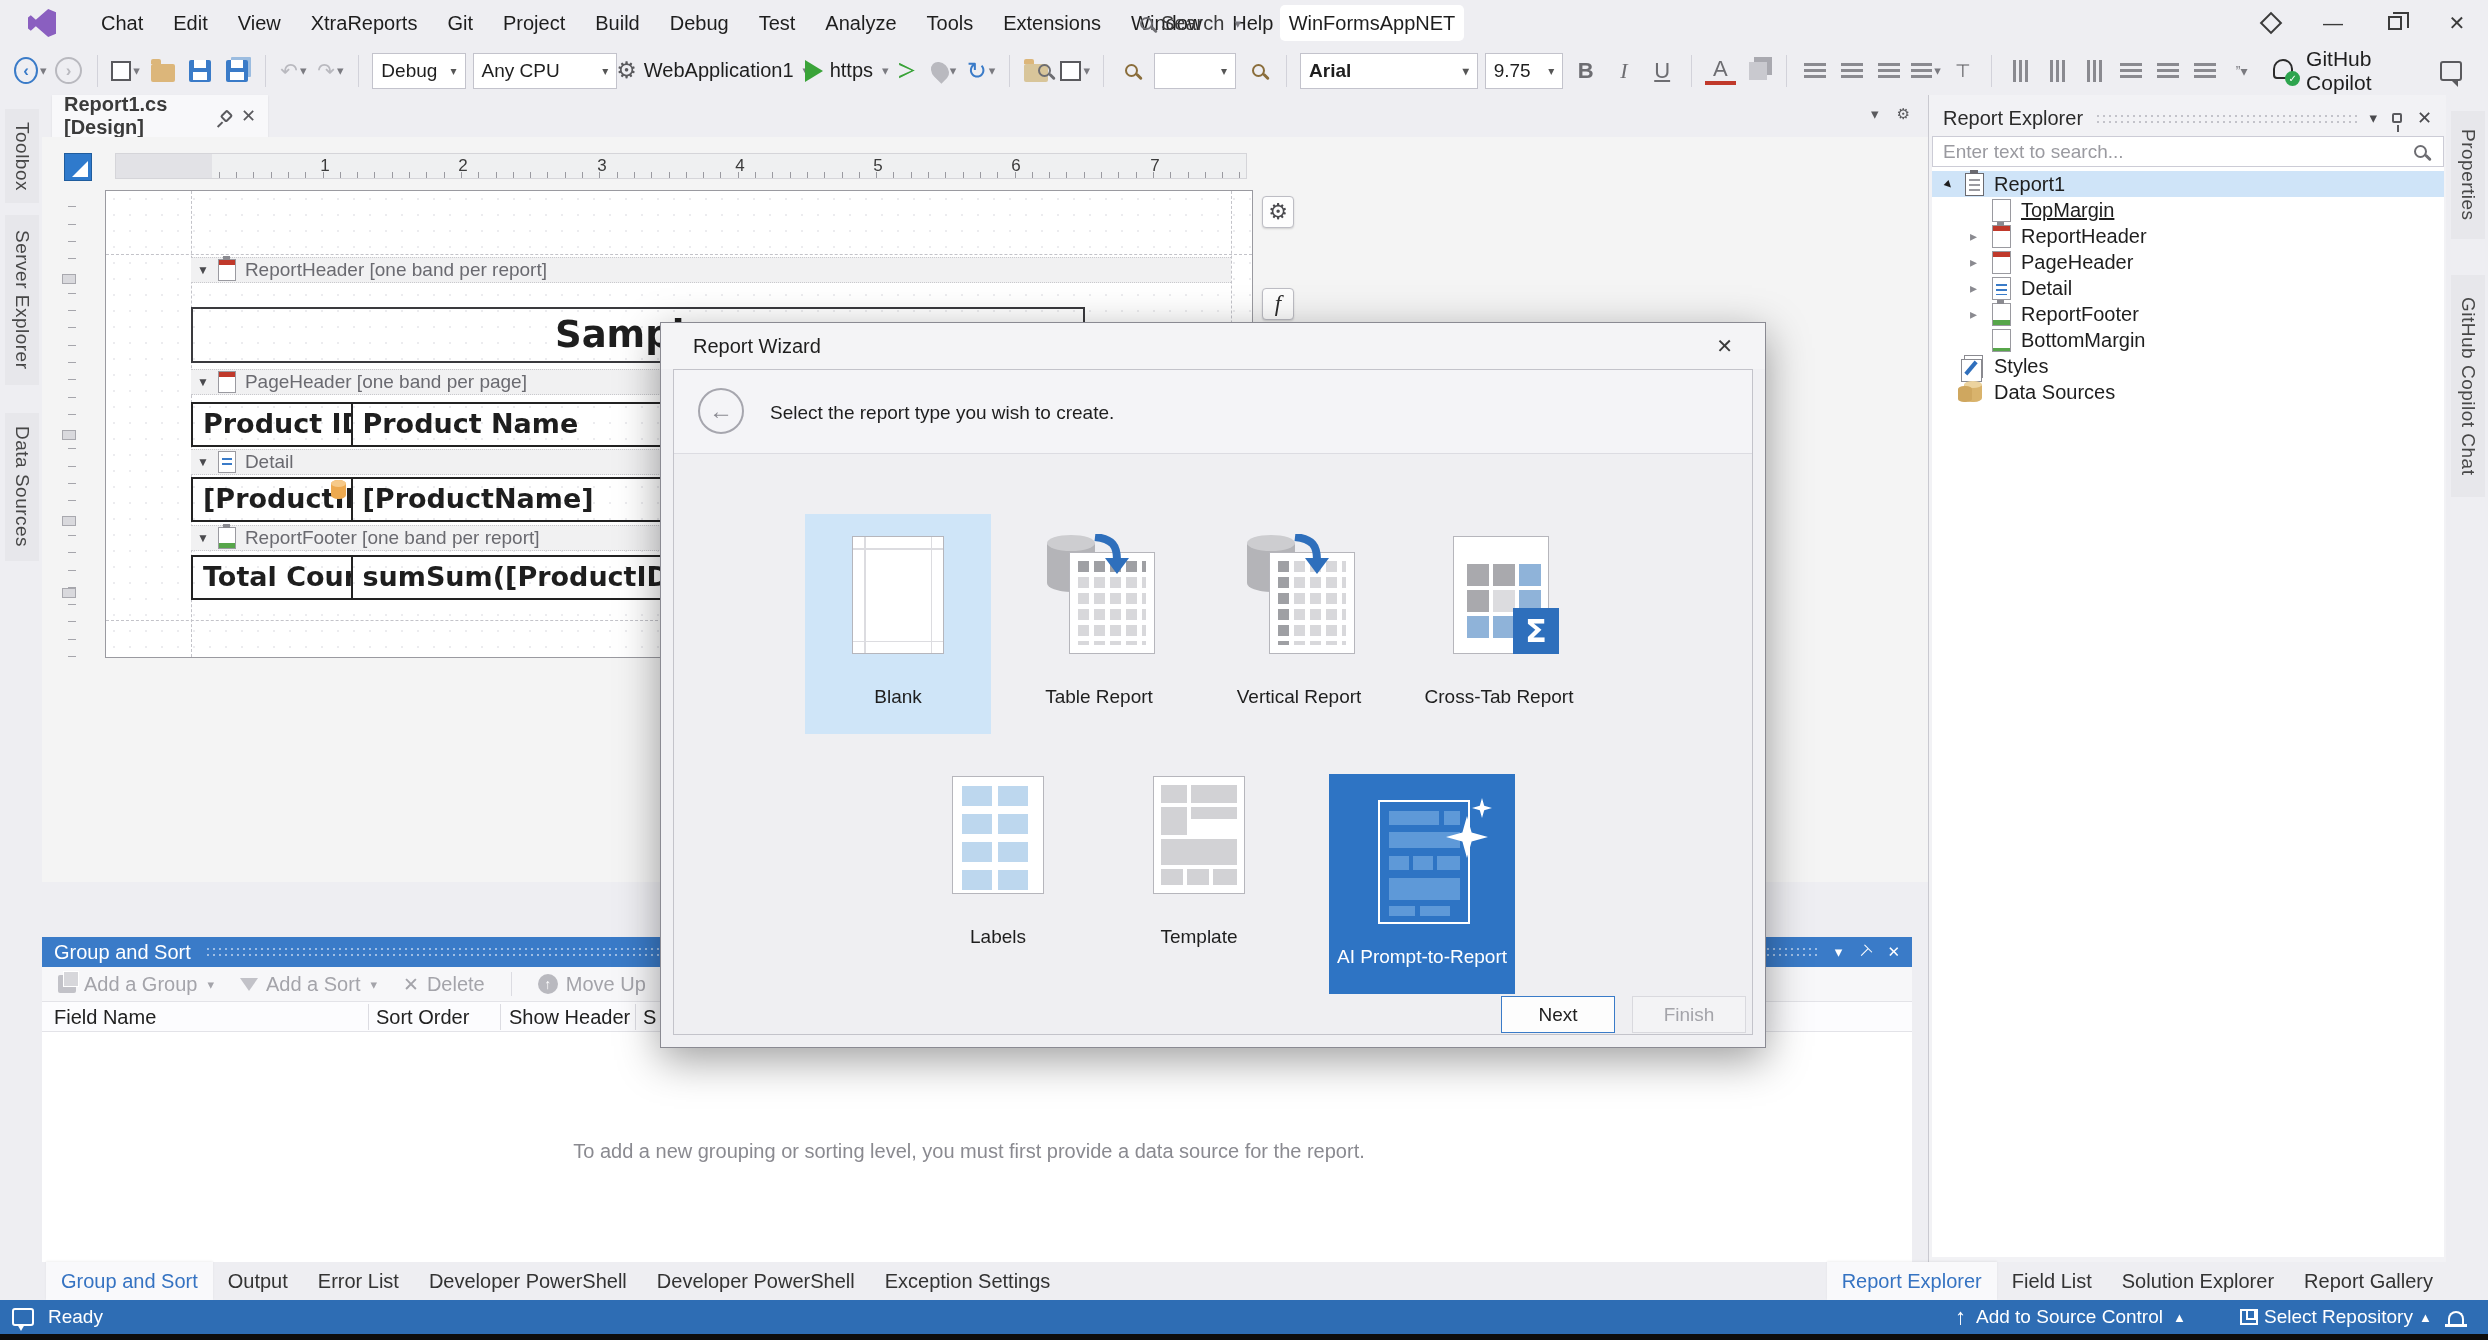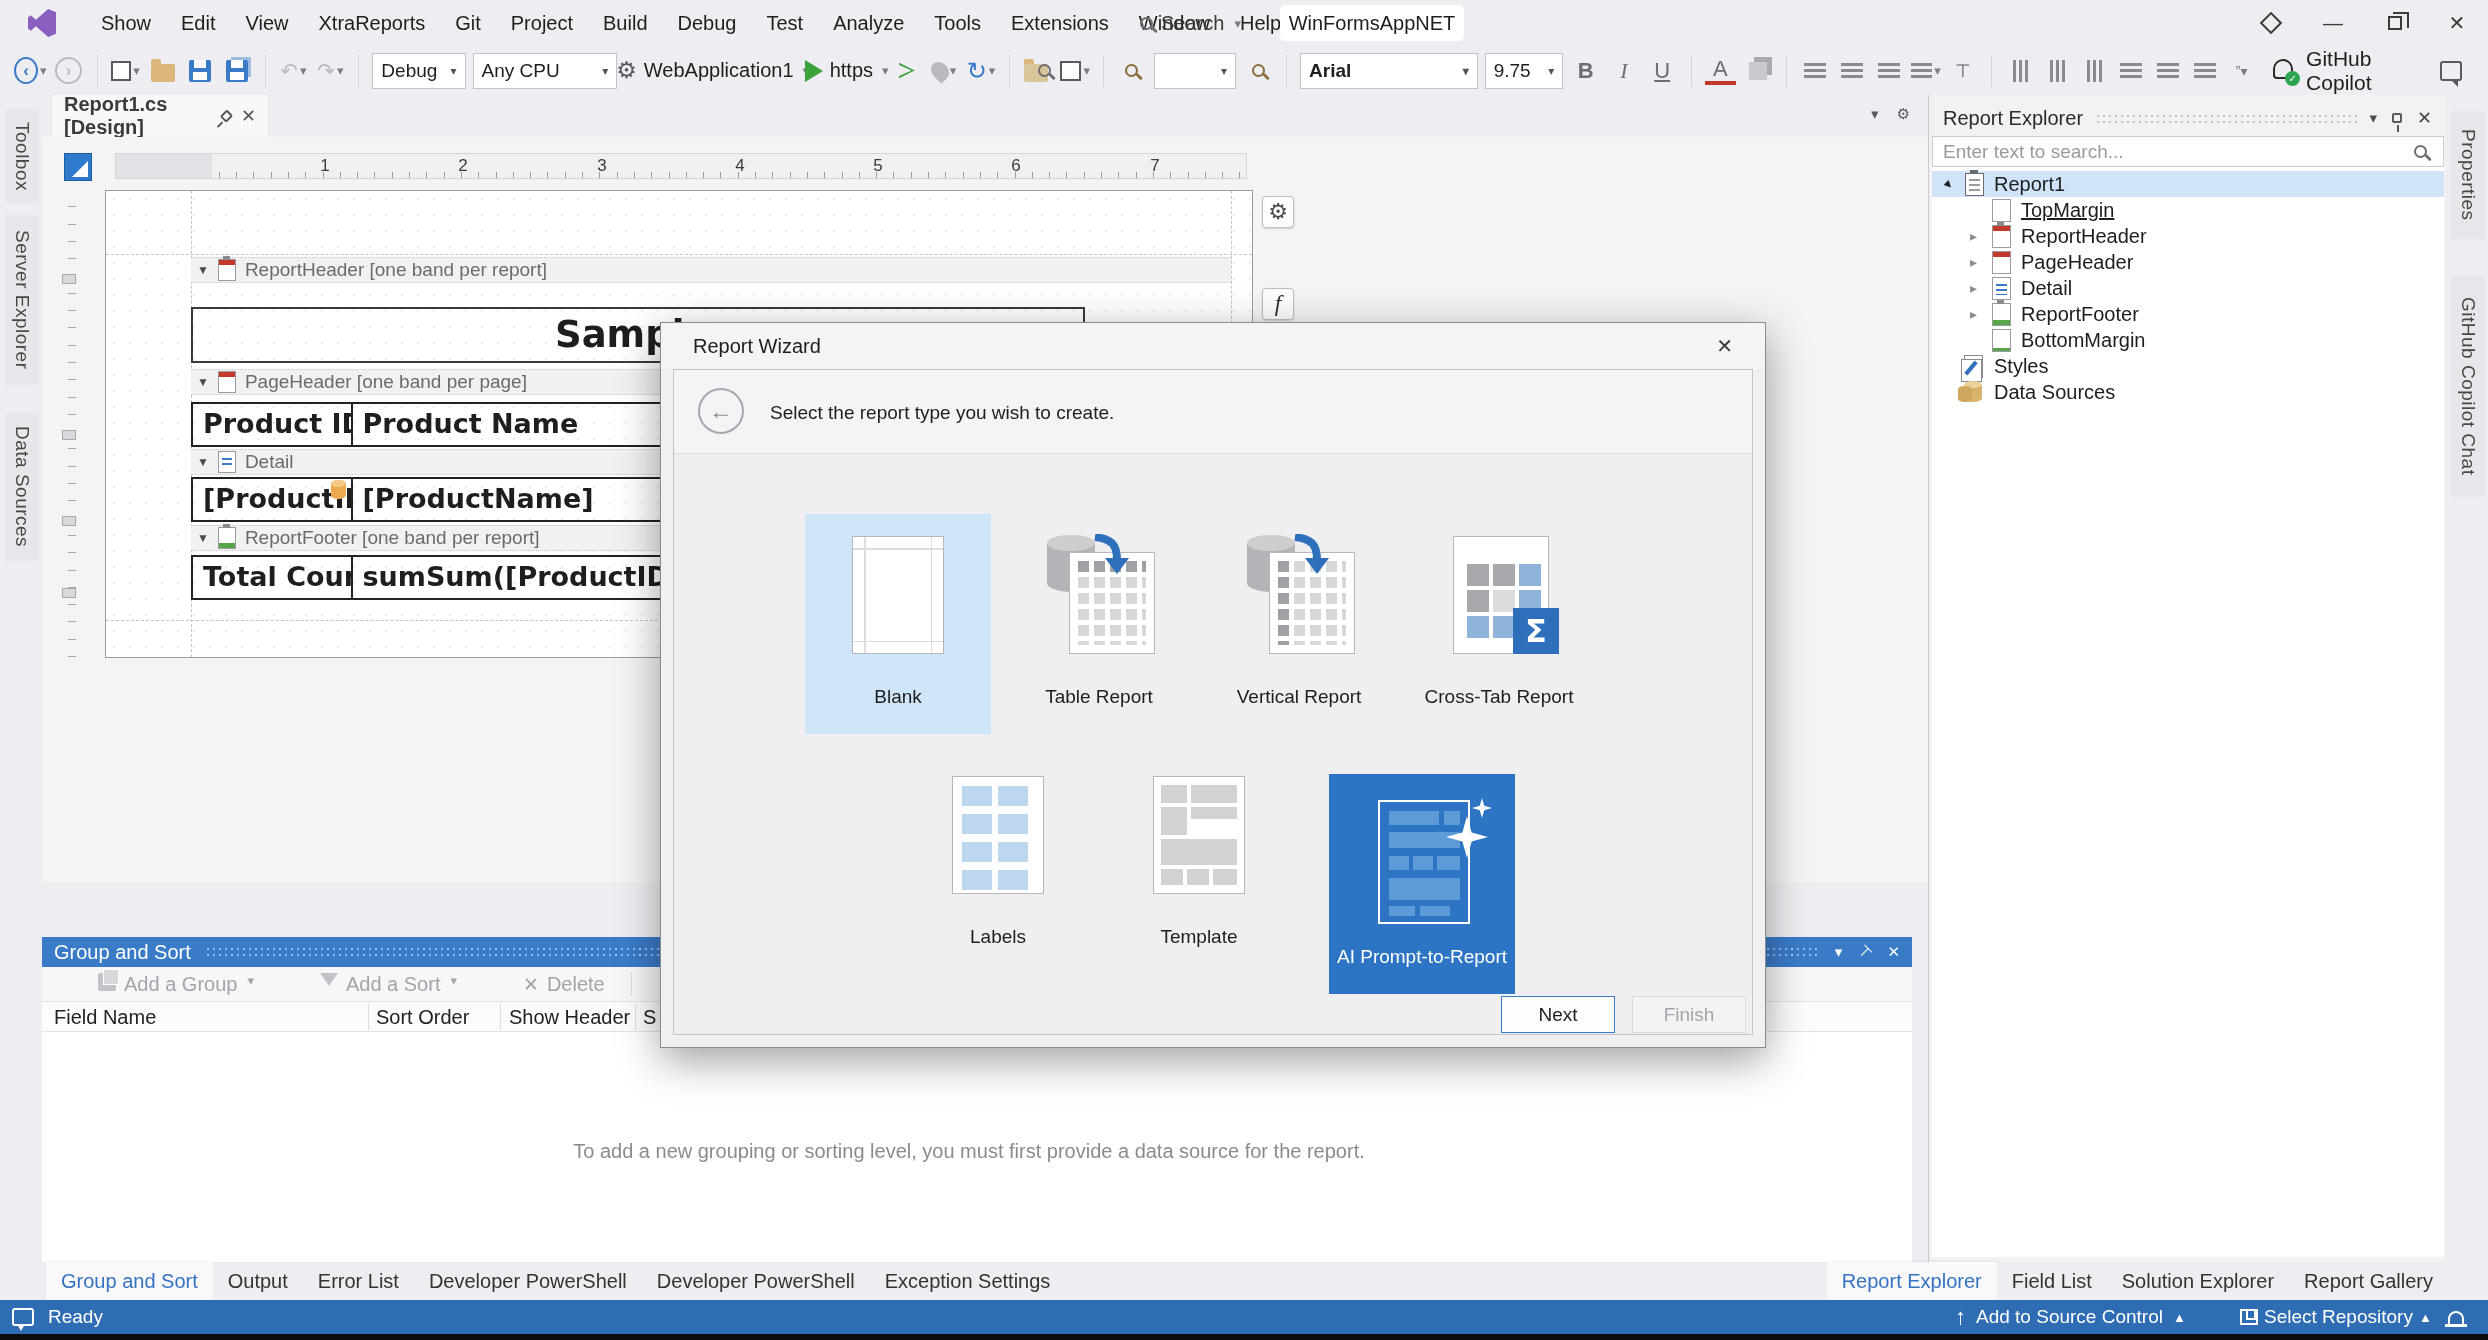--- a/index.html
+++ b/index.html
@@ -107,21 +107,21 @@
   .fld-cyl { position:absolute; width:15px; height:19px; background:#eda94f; border-radius:7px/4px; }
   .fld-cyl::before { content:""; position:absolute; left:0; right:0; top:0; height:7px; background:#f6c988; border-radius:50%; }
   .float-btn { position:absolute; width:32px; height:32px; background:#fdfdfd; border:1px solid #bdbdc4; border-radius:4px;
     display:flex; align-items:center; justify-content:center; box-shadow:0 1px 2px rgba(0,0,0,.15); }
 
   
   .gs-title { position:absolute; left:0; top:842px; width:1870px; height:30px; background:#3a7bc8; color:#fff; display:flex; align-items:center; padding:0 12px; font-size:20px; }
   .gs-dots { flex:1; height:12px; margin:0 14px; background-image:radial-gradient(rgba(255,255,255,.5) 1.2px, transparent 1.2px); background-size:6px 6px; }
   .gs-wicons { display:flex; gap:16px; font-size:15px; }
   .gs-toolbar { position:absolute; left:0; top:872px; width:1870px; height:35px; background:#f7f7f9; border-bottom:1px solid #e3e3e8; display:flex; align-items:center; gap:26px; padding-left:16px; color:#a4a4aa; font-size:20px; }
-  .gs-item { display:flex; align-items:flex-start; gap:8px;margin-left:40px; }
+  .gs-item { display:flex; align-items:center; gap:8px; }
   .gs-sq { width:18px; height:18px; background:#c2c2c8; border-radius:2px; position:relative; }
   .gs-sq::before { content:""; position:absolute; left:5px; top:-4px; width:14px; height:14px; background:#d7d7db; border:1px solid #fff; }
   .gs-funnel { width:0; height:0; border-left:9px solid transparent; border-right:9px solid transparent; border-top:13px solid #c2c2c8; }
   .gs-circle { width:20px; height:20px; border-radius:50%; background:#b9b9bf; color:#fff; font-size:14px; display:flex; align-items:center; justify-content:center; }
   .gs-cols { position:absolute; left:0; top:907px; width:1870px; height:30px; background:#fcfcfe; border-bottom:1px solid #e3e3e8; font-size:20px; color:#222; }
   .gs-col-lab { position:absolute; top:4px; }
   .gs-colsep { position:absolute; top:2px; width:1px; height:26px; background:#dcdce2; }
   .gs-body { position:absolute; left:0; top:937px; width:1870px; height:230px; background:#fff; }
   .gs-msg { position:absolute; left:0; right:16px; top:108px; text-align:center; color:#8a8a90; font-size:20px; }
 
@@ -208,21 +208,21 @@
   .sm { font-size:13px; }
 </style>
 </head>
 <body>
 
 <div id="root">
 
   <div class="titlebar abs">
     <div class="vslogo"></div>
     <div class="menus">
-      <span class="menu-item">Show</span>
+      <span class="menu-item">Chat</span>
       <span class="menu-item">Edit</span>
       <span class="menu-item">View</span>
       <span class="menu-item">XtraReports</span>
       <span class="menu-item">Git</span>
       <span class="menu-item">Project</span>
       <span class="menu-item">Build</span>
       <span class="menu-item">Debug</span>
       <span class="menu-item">Test</span>
       <span class="menu-item">Analyze</span>
       <span class="menu-item">Tools</span>

